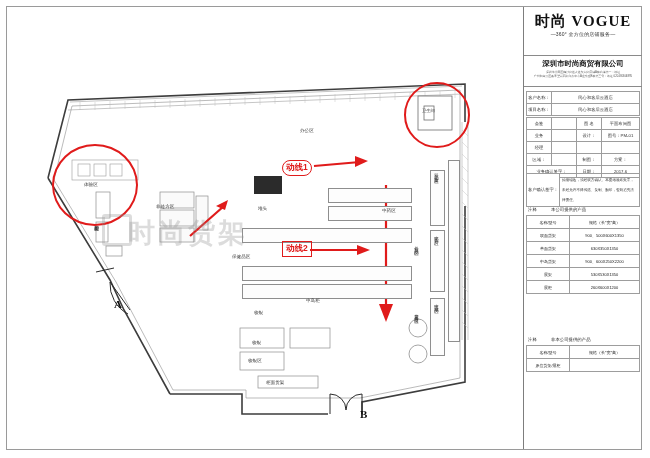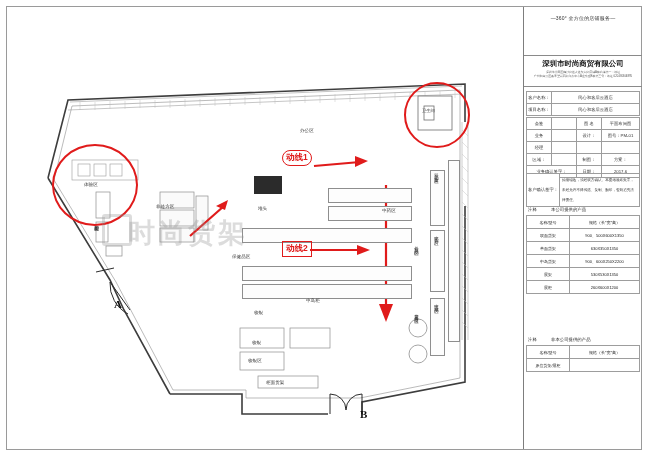--- a/index.html
+++ b/index.html
@@ -280,33 +280,34 @@
     <div class="lbl-cn" style="left:222px;top:244px;">保健品区</div>
     <div class="lbl-cn" style="left:372px;top:198px;">中药区</div>
     <div class="lbl-cn" style="left:244px;top:300px;">收银</div>
     <div class="lbl-cn" style="left:242px;top:330px;">收银</div>
     <div class="lbl-cn" style="left:238px;top:348px;">收银区</div>
     <div class="lbl-cn" style="left:256px;top:370px;">柜面货架</div>
     <div class="lbl-cn" style="left:248px;top:196px;">堆头</div>
     <div class="lbl-cn" style="left:296px;top:288px;">中岛柜</div>
     <div class="lbl-cn" style="left:84px;top:212px;writing-mode:vertical-rl;">柜面货架</div>
 
-    <div class="ann-box" style="left:272px;top:140px;border-radius:8px;">动线1</div>
+    <div class="ann-box" style="left:272px;top:150px;border-radius:8px;">动线1</div>
     <div class="ann-box" style="left:272px;top:231px;">动线2</div>
 
     <div class="mark" style="left:104px;top:288px;">A</div>
     <div class="mark" style="left:350px;top:398px;">B</div>
 
     <div class="wm-icon"></div>
     <div class="watermark">时尚货架</div>
   </div>
 
   <div class="title-block">
 
     <div class="tb-logo">
+      <div class="big">时尚 VOGUE</div>
       <div class="sub">—360° 全方位的店铺服务—</div>
     </div>
 
     <div class="tb-sep" style="top:48px;"></div>
 
     <div class="tb-company">深圳市时尚商贸有限公司</div>
 
     <div class="tb-addr">
       <div>深圳市盐田区梅沙街道大道东大街店铺A栋商铺第一・地址</div>
       <div>广州市白云区嘉禾望岗西街商务中心A座东座B栋第三号・地址  020-86304895</div>

